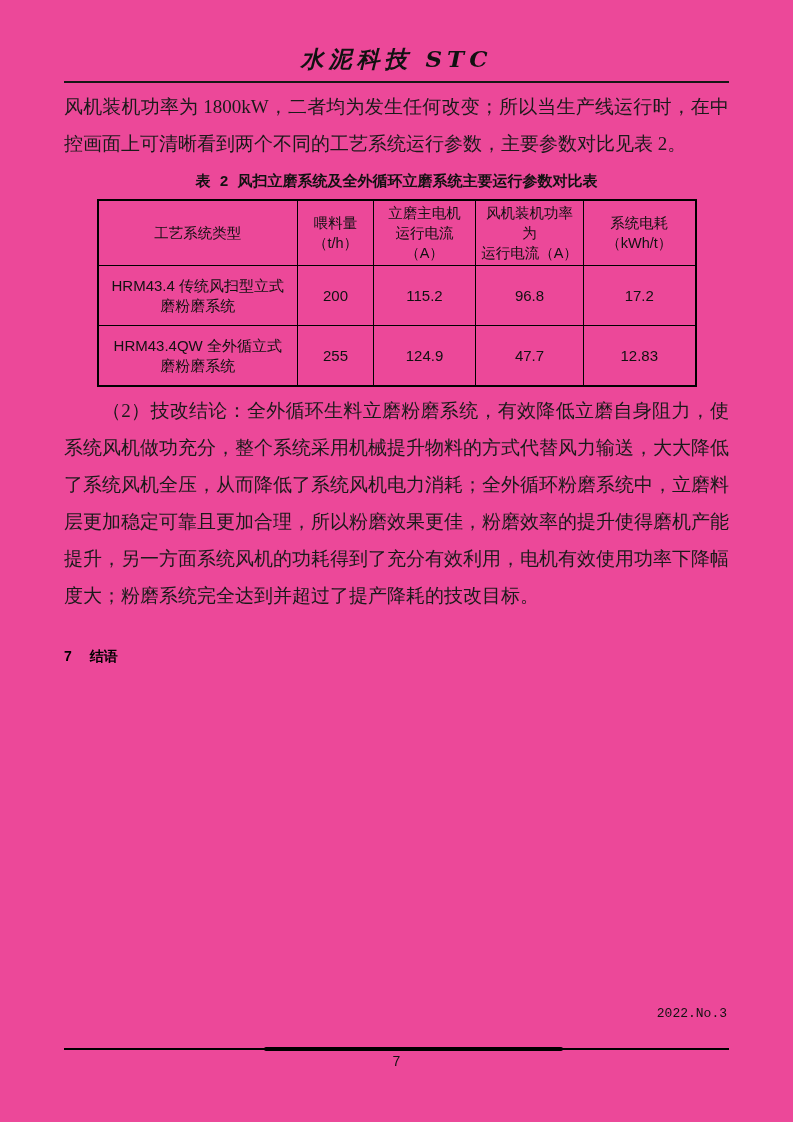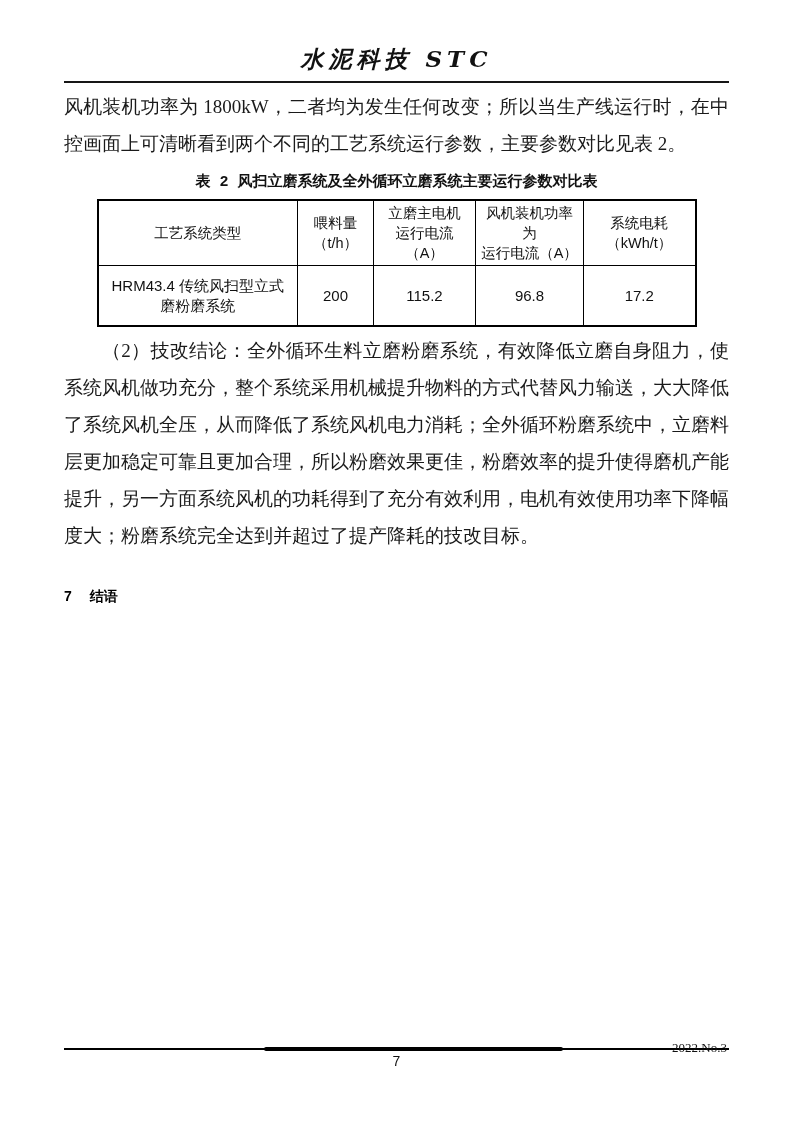--- a/index.html
+++ b/index.html
@@ -1,21 +1,21 @@
 <!DOCTYPE html>
 <html lang="zh"><head>
 <meta charset="utf-8">
 <style>
   html, body { margin: 0; padding: 0; background: #e8e8e8; }
   .page {
     position: relative;
     width: 793px;
     height: 1122px;
     margin: 0 auto;
-    background: #ffffff;
+    background: #ec4899;
     color: #1a1a1a;
     font-family: "Liberation Serif", serif;
     overflow: hidden;
   }
   
   .journal-header {
     position: absolute;
     top: 44px; left: 0; right: 0;
     text-align: center;
     font-family: "DejaVu Serif", serif;
@@ -119,22 +119,22 @@
   .footer-pagenum {
     position: absolute;
     top: 1053px; left: 0; right: 0;
     text-align: center;
     font-family: "Liberation Sans", sans-serif;
     font-size: 14px;
     color: #111;
   }
   .footer-issue {
     position: absolute;
-    top: 1040px; right: 66px;
-    font-family: Liberation Serif, serif;
+    top: 1006px; right: 66px;
+    font-family: Liberation Mono, monospace;
     font-size: 13px;
     color: #111;
   }
 </style>
 </head>
 <body>
 
 <div class="page">
 
   <div class="journal-header">水泥科技 STC</div>
@@ -168,20 +168,27 @@
         </tr>
       </thead>
       <tbody>
         <tr>
           <td>HRM43.4 传统风扫型立式磨粉磨系统</td>
           <td>200</td>
           <td>115.2</td>
           <td>96.8</td>
           <td>17.2</td>
         </tr>
+        <tr>
+          <td>HRM43.4QW 全外循立式磨粉磨系统</td>
+          <td>255</td>
+          <td>124.9</td>
+          <td>47.7</td>
+          <td>12.83</td>
+        </tr>
       </tbody>
     </table>
 
     <div class="spacer-xs"></div>
 
     <p class="para indent">（2）技改结论：全外循环生料立磨粉磨系统，有效降低立磨自身阻力，使系统风机做功充分，整个系统采用机械提升物料的方式代替风力输送，大大降低了系统风机全压，从而降低了系统风机电力消耗；全外循环粉磨系统中，立磨料层更加稳定可靠且更加合理，所以粉磨效果更佳，粉磨效率的提升使得磨机产能提升，另一方面系统风机的功耗得到了充分有效利用，电机有效使用功率下降幅度大；粉磨系统完全达到并超过了提产降耗的技改目标。</p>
 
     <div class="section-heading">
       <span class="sec-num">7</span><span>结语</span>
     </div>

